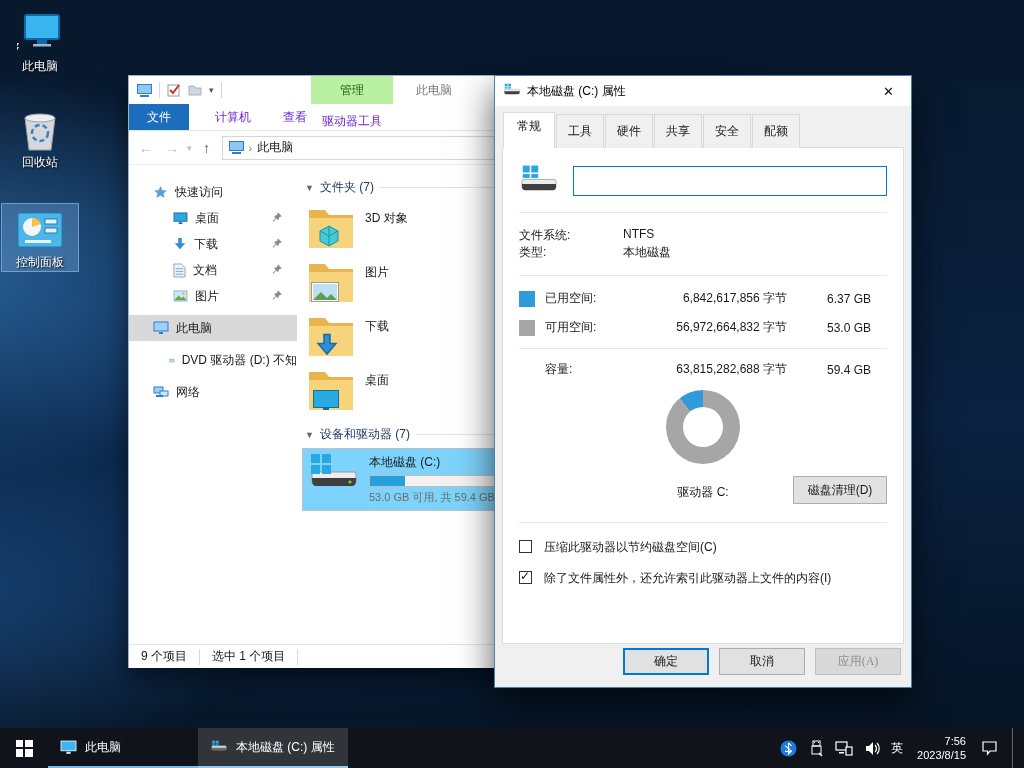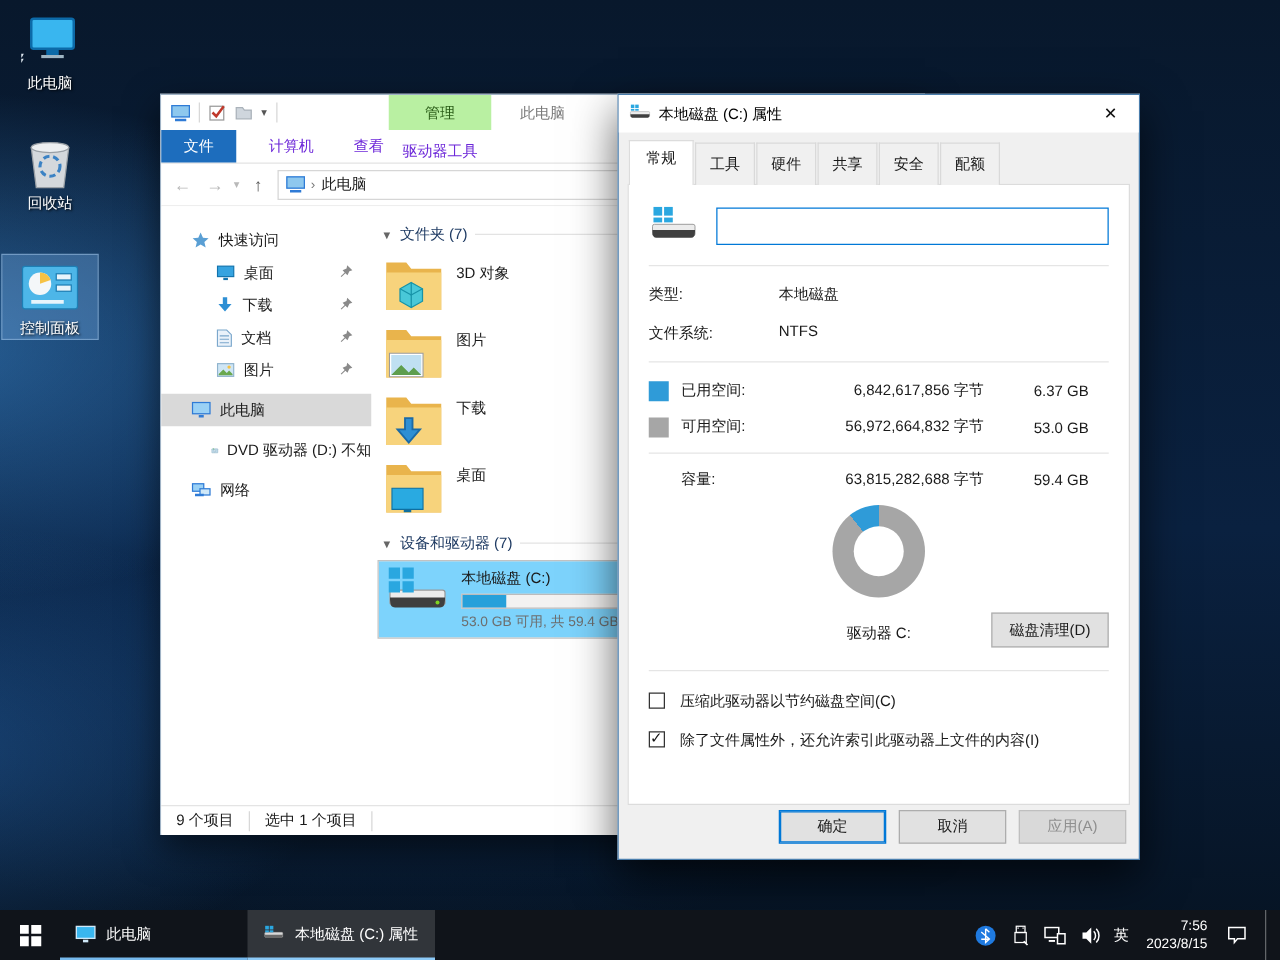--- a/index.html
+++ b/index.html
@@ -94,21 +94,21 @@
   .drive-line{position:relative;height:30px;margin-top:12px;}
   .drive-line .cap-c{position:absolute;left:0;right:0;text-align:center;top:8px;font-size:12px;color:#1a1a1a;}
   .btn{font-size:12px;color:#1a1a1a;background:#e1e1e1;border:1px solid #adadad;display:flex;align-items:center;justify-content:center;}
   .cleanup{position:absolute;right:0;top:0;width:94px;height:28px;}
   .chk-row{display:flex;align-items:flex-start;gap:12px;font-size:12px;color:#1a1a1a;margin-bottom:14px;}
   .chk{width:13px;height:13px;border:1px solid #333;background:#fff;flex-shrink:0;margin-top:1px;position:relative;}
   .chk.checked::after{content:"✓";position:absolute;left:0px;top:-3px;font-size:12px;color:#111;}
   .dlg-footer{position:absolute;left:0;right:0;bottom:0;height:52px;display:flex;align-items:center;justify-content:flex-end;gap:10px;padding-right:10px;}
   .dlg-btn{width:86px;height:27px;}
   .dlg-btn.default{border:1px solid #0078d7;box-shadow:0 0 0 1px #0078d7 inset;}
-  .dlg-btn.disabled{color:#8f8f8f;background:#d9d9d9;border-color:#bfbfbf;}
+  .dlg-btn.disabled{color:#8f8f8f;background:#d9d9d9;border-color:#bfbfbf;font-family:Liberation Serif, serif;}
 
   
   .taskbar{left:0;bottom:0;width:1024px;height:40px;background:#10141a;display:flex;align-items:stretch;z-index:9;}
   .start{width:48px;display:flex;align-items:center;justify-content:center;}
   .task{display:flex;align-items:center;gap:8px;padding:0 12px;min-width:150px;border-bottom:2px solid #76b9ed;color:#fff;font-size:12px;position:relative;}
   .task.active{background:rgba(255,255,255,.14);border-bottom-color:#8ccaf7;}
   .tray{margin-left:auto;display:flex;align-items:center;gap:10px;padding-right:6px;color:#fff;}
   .tray .t-icon{width:18px;height:18px;display:flex;align-items:center;justify-content:center;}
   .ime{font-size:12px;}
   .clock{text-align:right;font-size:11px;line-height:14px;padding:0 4px;}
@@ -423,27 +423,27 @@
         <rect x="4" y="2" width="9" height="9" fill="#2aa7e0"></rect>
           <rect x="15" y="2" width="9" height="9" fill="#2aa7e0"></rect>
           <rect x="4" y="13" width="9" height="5" fill="#2aa7e0"></rect>
           <rect x="15" y="13" width="9" height="5" fill="#2aa7e0"></rect>
       </svg>
       <input class="dlg-input" type="text" value="" style="">
     </div>
 
     <div class="hr"></div>
 
+    <div class="kv" style="margin-bottom:0;">
+      <span class="k">文件系统:</span>
+      <span>NTFS</span>
+    </div>
     <div class="kv">
       <span class="k">类型:</span>
       <span>本地磁盘</span>
-    </div>
-    <div class="kv" style="margin-bottom:0;">
-      <span class="k">文件系统:</span>
-      <span>NTFS</span>
     </div>
 
     <div class="hr"></div>
 
     <div class="space-row">
       <span class="swatch used"></span>
       <span class="lbl">已用空间:</span>
       <span class="bytes">6,842,617,856 字节</span>
       <span class="gb">6.37 GB</span>
     </div>

